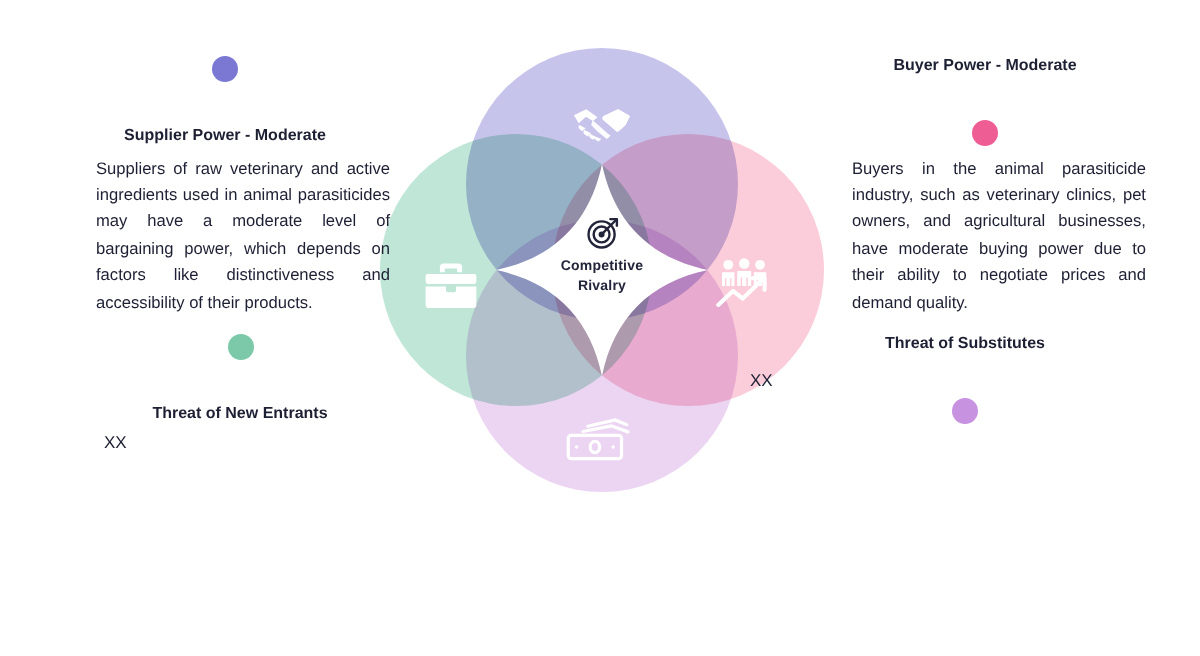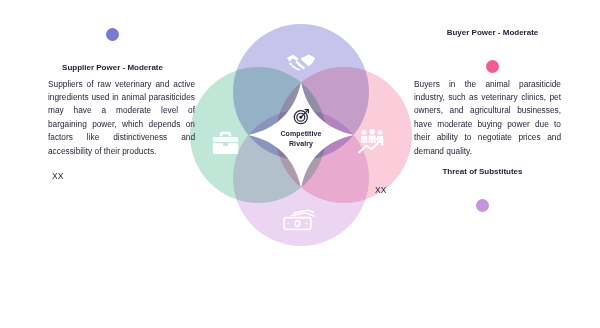--- a/index.html
+++ b/index.html
@@ -113,21 +113,21 @@
     text-align: justify;
     text-justify: inter-word;
   }
 
   
   .b-supplier       { left: 30px;  top: 28px;  width: 165px; }
   .b-supplier .block-body { margin: 5px 0 0 18px; width: 147px; }
 
   
   .b-buyer          { left: 410px; top: 28px;  width: 165px; }
-  .b-buyer .block-body { margin: 5px 18px 0 4px; width: 147px; }
+  .b-buyer .block-body { margin: 5px 18px 0 16px; width: 147px; }
 
   
   .b-entrants       { left: 30px;  top: 167px; width: 180px; }
   .b-entrants .sub  { margin: 4px 0 0 22px; font-size: 8.5px; color: #1d1f33; }
 
   
   .b-substitutes    { left: 390px; top: 167px; width: 185px; }
   .b-substitutes .block-head { justify-content: center; }
 
   .sub-left-xx {
@@ -219,20 +219,24 @@
 
   <div class="block b-buyer">
     <div class="block-head right">
       <span>Buyer Power - Moderate</span>
       <span class="dot" style="background:#ef5d95"></span>
     </div>
     <div class="block-body">Buyers in the animal parasiticide industry, such as veterinary clinics, pet owners, and agricultural businesses, have moderate buying power due to their ability to negotiate prices and demand quality.</div>
   </div>
 
   <div class="block b-entrants">
+    <div class="block-head">
+      <span class="dot" style="background:#7cc9a9"></span>
+      <span>Threat of New Entrants</span>
+    </div>
     <div class="sub">XX</div>
   </div>
 
   <div class="block b-substitutes">
     <div class="block-head right">
       <span>Threat of Substitutes</span>
       <span class="dot" style="background:#c792e0"></span>
     </div>
   </div>
   <div class="sub-left-xx">XX</div>

